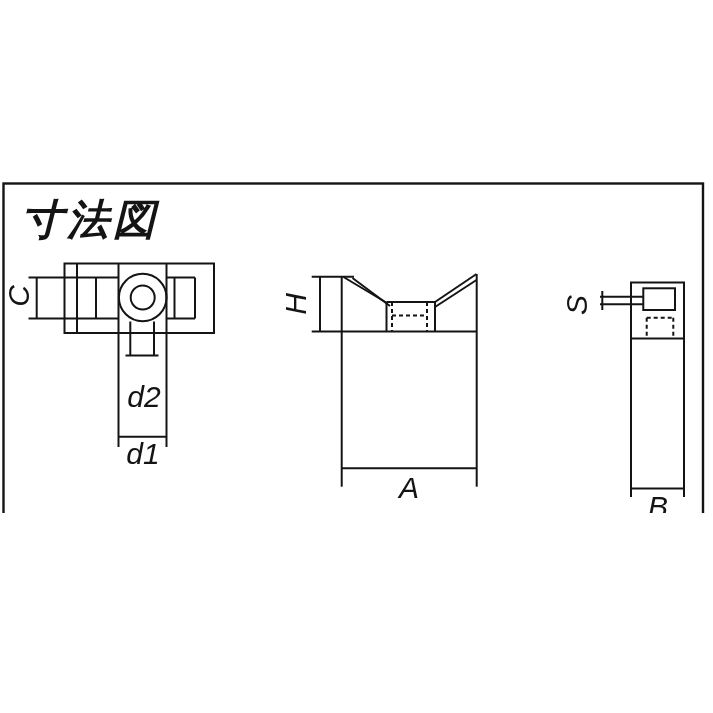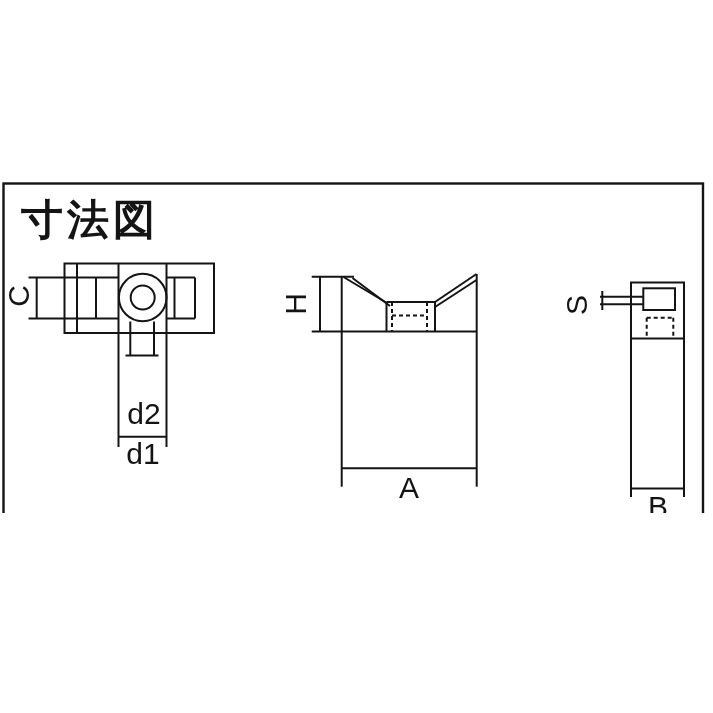--- a/index.html
+++ b/index.html
@@ -1,17 +1,17 @@
 <!DOCTYPE html>
 <html><head>
 <meta charset="utf-8">
 <style>
   html,body{margin:0;padding:0;width:713px;height:713px;background:#ffffff;}
   .canvas{position:absolute;left:0;top:0;width:713px;height:513px;background:#ffffff;overflow:hidden;
-          font-family:"Liberation Sans", sans-serif;}
+          font-family:"Liberation Sans", sans-serif;font-style:italic;}
   svg{position:absolute;left:0;top:0;}
   .title{position:absolute;left:21px;top:197px;font-size:42px;font-weight:bold;color:#141414;
          letter-spacing:4px;line-height:1.1;white-space:nowrap;}
   .lbl{position:absolute;font-size:30px;color:#141414;line-height:1;white-space:nowrap;
        transform:translate(-50%,-50%);}
   .lbl.rot{transform:translate(-50%,-50%) rotate(-90deg);}
 </style>
 </head>
 <body>
 
@@ -97,20 +97,20 @@
       </g>
 
       <line x1="631" y1="488.5" x2="631" y2="497"></line>
       <line x1="684" y1="488.5" x2="684" y2="497"></line>
     </g>
   </svg>
 
   <div class="title">寸法図</div>
 
   <span class="lbl rot" style="left:19px;top:296px">C</span>
-  <span class="lbl" style="left:144px;top:414px">d2</span>
+  <span class="lbl" style="left:144px;top:397px">d2</span>
   <span class="lbl" style="left:143px;top:454px">d1</span>
   <span class="lbl rot" style="left:296px;top:304px">H</span>
   <span class="lbl" style="left:409px;top:488px">A</span>
   <span class="lbl rot" style="left:577px;top:305px">S</span>
   <span class="lbl" style="left:658px;top:507px">B</span>
 
 </div>
 
 </body></html>

